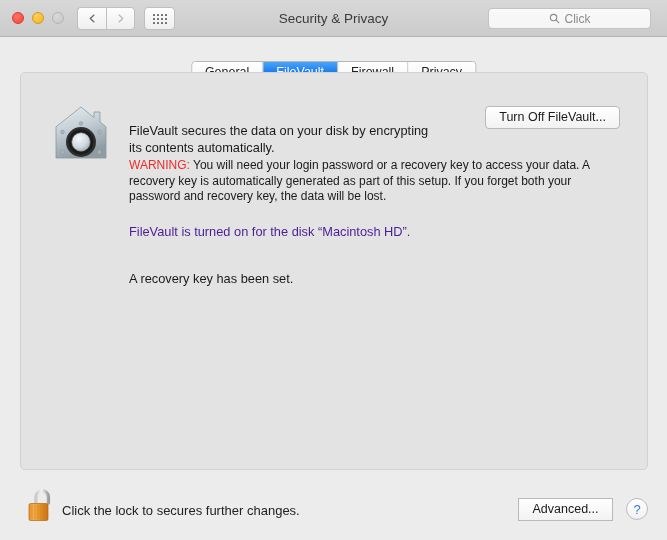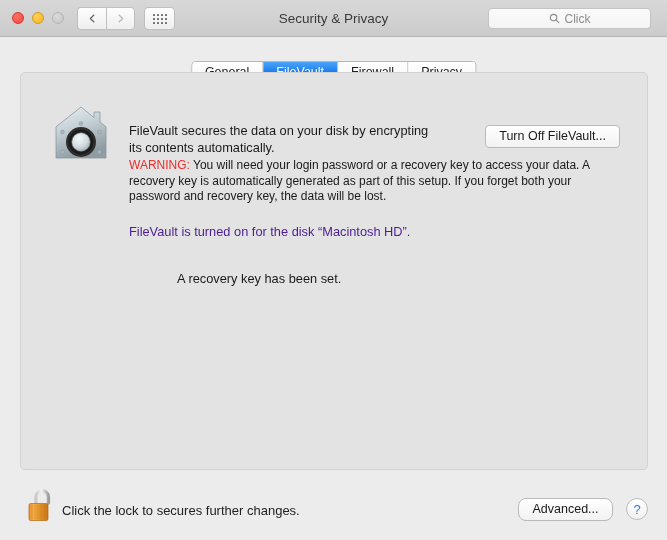--- a/index.html
+++ b/index.html
@@ -164,21 +164,20 @@
     height: 23px;
     padding: 0 13px;
     line-height: 21px;
     font-size: 12.5px;
     color: #1b1b1b;
     background: linear-gradient(to bottom, #ffffff, #f2f2f2);
     border: 1px solid #b9b9b9;
     border-radius: 4px;
     box-sizing: border-box;
     white-space: nowrap;
-    margin-top: 19px;
   }
 
   .warning {
     position: absolute;
     left: 108px; top: 85px;
     width: 470px;
     font-size: 12px;
     line-height: 15.5px;
     color: #1a1a1a;
   }
@@ -188,21 +187,20 @@
     position: absolute;
     left: 108px; top: 151px;
     font-size: 12.8px;
     color: #4c1d95;
   }
   .status2 {
     position: absolute;
     left: 108px; top: 198px;
     font-size: 12.8px;
     color: #1a1a1a;
-    margin-left: 48px;
   }
 
   
   .lockbtn {
     position: absolute;
     left: 25px; top: 484px;
     width: 34px; height: 42px;
   }
   .lockcaption {
     position: absolute;
@@ -213,21 +211,21 @@
   .advanced {
     position: absolute;
     left: 518px; top: 498px;
     width: 95px; height: 23px;
     line-height: 21px;
     text-align: center;
     font-size: 12.5px;
     color: #1b1b1b;
     background: linear-gradient(to bottom, #ffffff, #f2f2f2);
     border: 1px solid #b9b9b9;
-    border-radius: 8px;
+    border-radius: 0;
     box-sizing: border-box;
   }
   .helpbtn {
     position: absolute;
     left: 626px; top: 498px;
     width: 22px; height: 22px;
     border-radius: 50%;
     background: linear-gradient(to bottom, #ffffff, #f1f1f1);
     border: 1px solid #bcbcbc;
     box-sizing: border-box;

